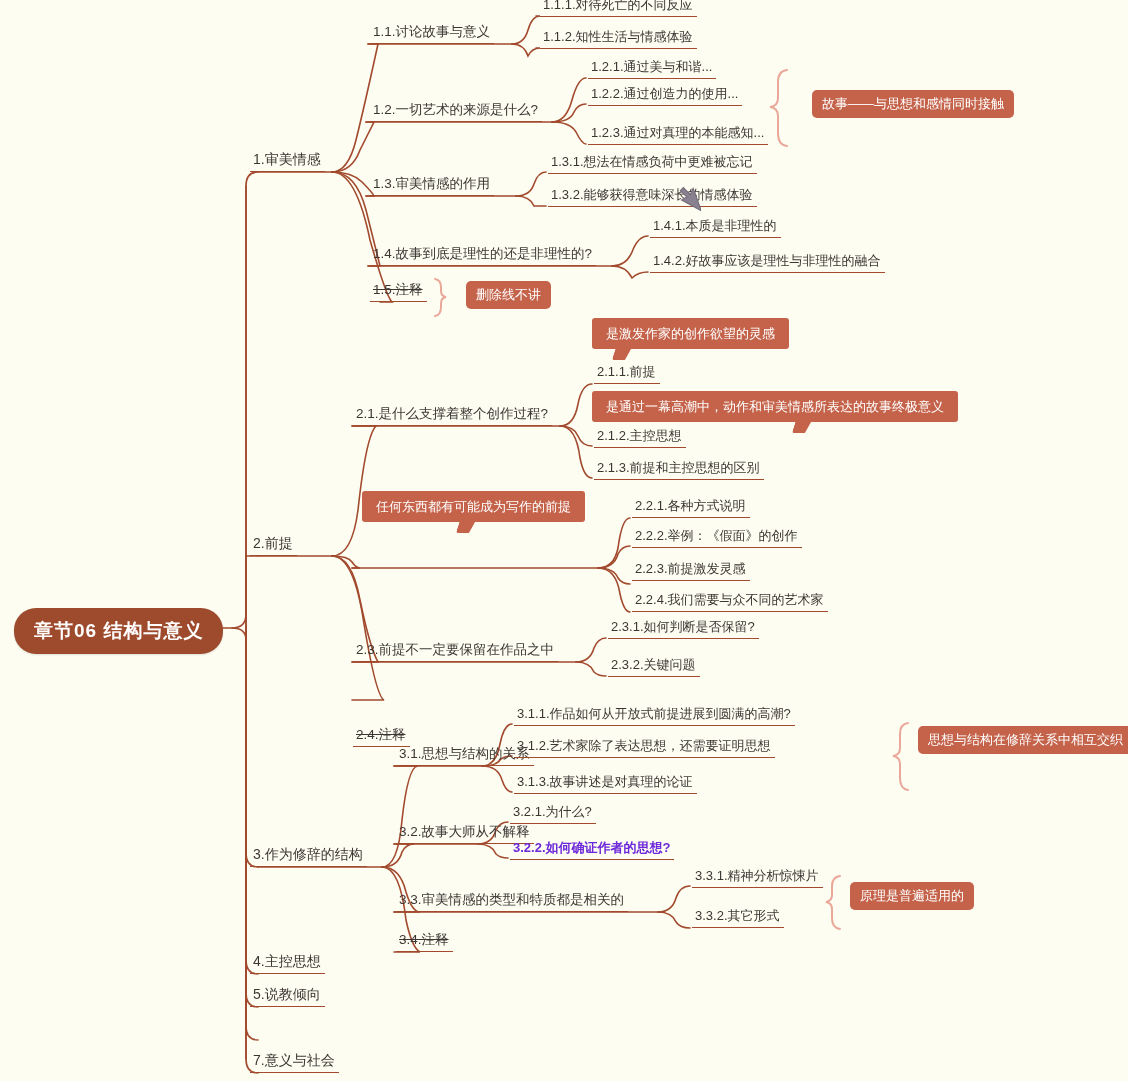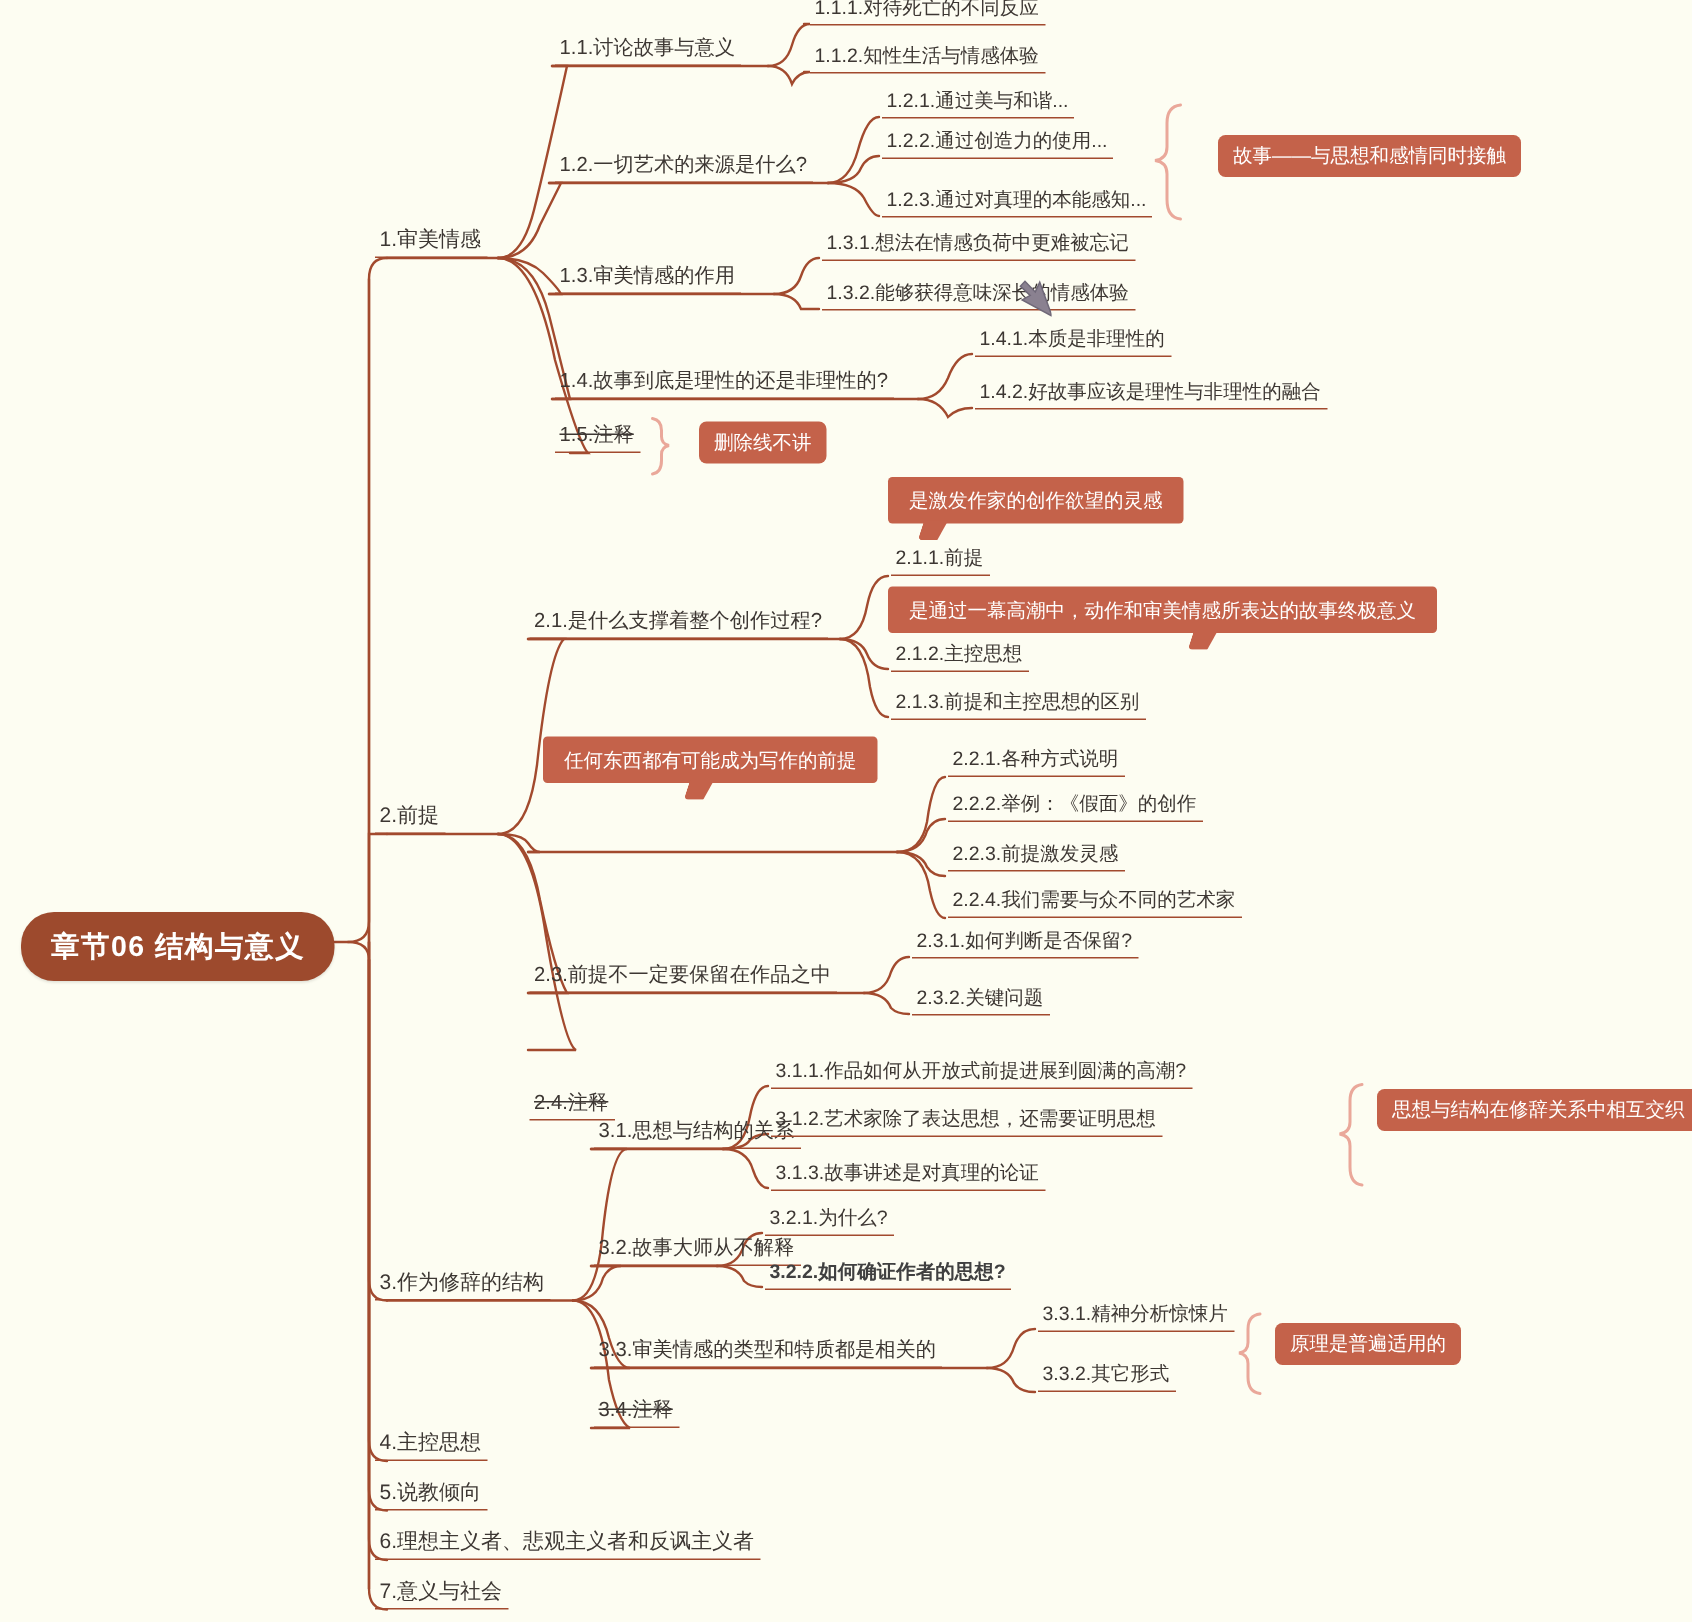--- a/index.html
+++ b/index.html
@@ -234,31 +234,30 @@
   <div class="node lvl1" style="left:250px;top:845px;">3.作为修辞的结构</div>
 
   <div class="node lvl2" style="left:396px;top:744px;">3.1.思想与结构的关系</div>
   <div class="node lvl3" style="left:514px;top:704px;">3.1.1.作品如何从开放式前提进展到圆满的高潮?</div>
   <div class="node lvl3" style="left:514px;top:736px;">3.1.2.艺术家除了表达思想，还需要证明思想</div>
   <div class="node lvl3" style="left:514px;top:772px;">3.1.3.故事讲述是对真理的论证</div>
   <div class="badge" style="left:918px;top:726px;">思想与结构在修辞关系中相互交织</div>
 
   <div class="node lvl2" style="left:396px;top:822px;">3.2.故事大师从不解释</div>
   <div class="node lvl3" style="left:510px;top:802px;">3.2.1.为什么?</div>
-  <div class="node lvl3" style="left:510px;top:838px;font-weight:600;color:#404040;">3.2.2.如何确证作者的思想?</div>
+  <div class="node lvl3" style="left:510px;top:838px;font-weight:600;color:#6d28d9;">3.2.2.如何确证作者的思想?</div>
 
   <div class="node lvl2" style="left:396px;top:890px;">3.3.审美情感的类型和特质都是相关的</div>
   <div class="node lvl3" style="left:692px;top:866px;">3.3.1.精神分析惊悚片</div>
   <div class="node lvl3" style="left:692px;top:906px;">3.3.2.其它形式</div>
   <div class="badge" style="left:850px;top:882px;">原理是普遍适用的</div>
 
   <div class="node lvl2 strike" style="left:396px;top:930px;">3.4.注释</div>
 
   <div class="node lvl1" style="left:250px;top:952px;">4.主控思想</div>
   <div class="node lvl1" style="left:250px;top:985px;">5.说教倾向</div>
-  <div class="node lvl1" style="left:250px;top:1018px;">6.理想主义者、悲观主义者和反讽主义者</div>
   <div class="node lvl1" style="left:250px;top:1051px;">7.意义与社会</div>
 
   <svg class="cursor-arrow" style="left:679px;top:184px;width:22px;height:34px;" viewBox="0 0 22 34">
     <path d="M4 2 L4 26 L9 21 L13 30 L17 28 L13 20 L19 19 Z" fill="#8a8190" stroke="#6f6878" stroke-width="1" transform="rotate(160 11 16)"></path>
   </svg>
 
 </div>
 
 </body></html>

